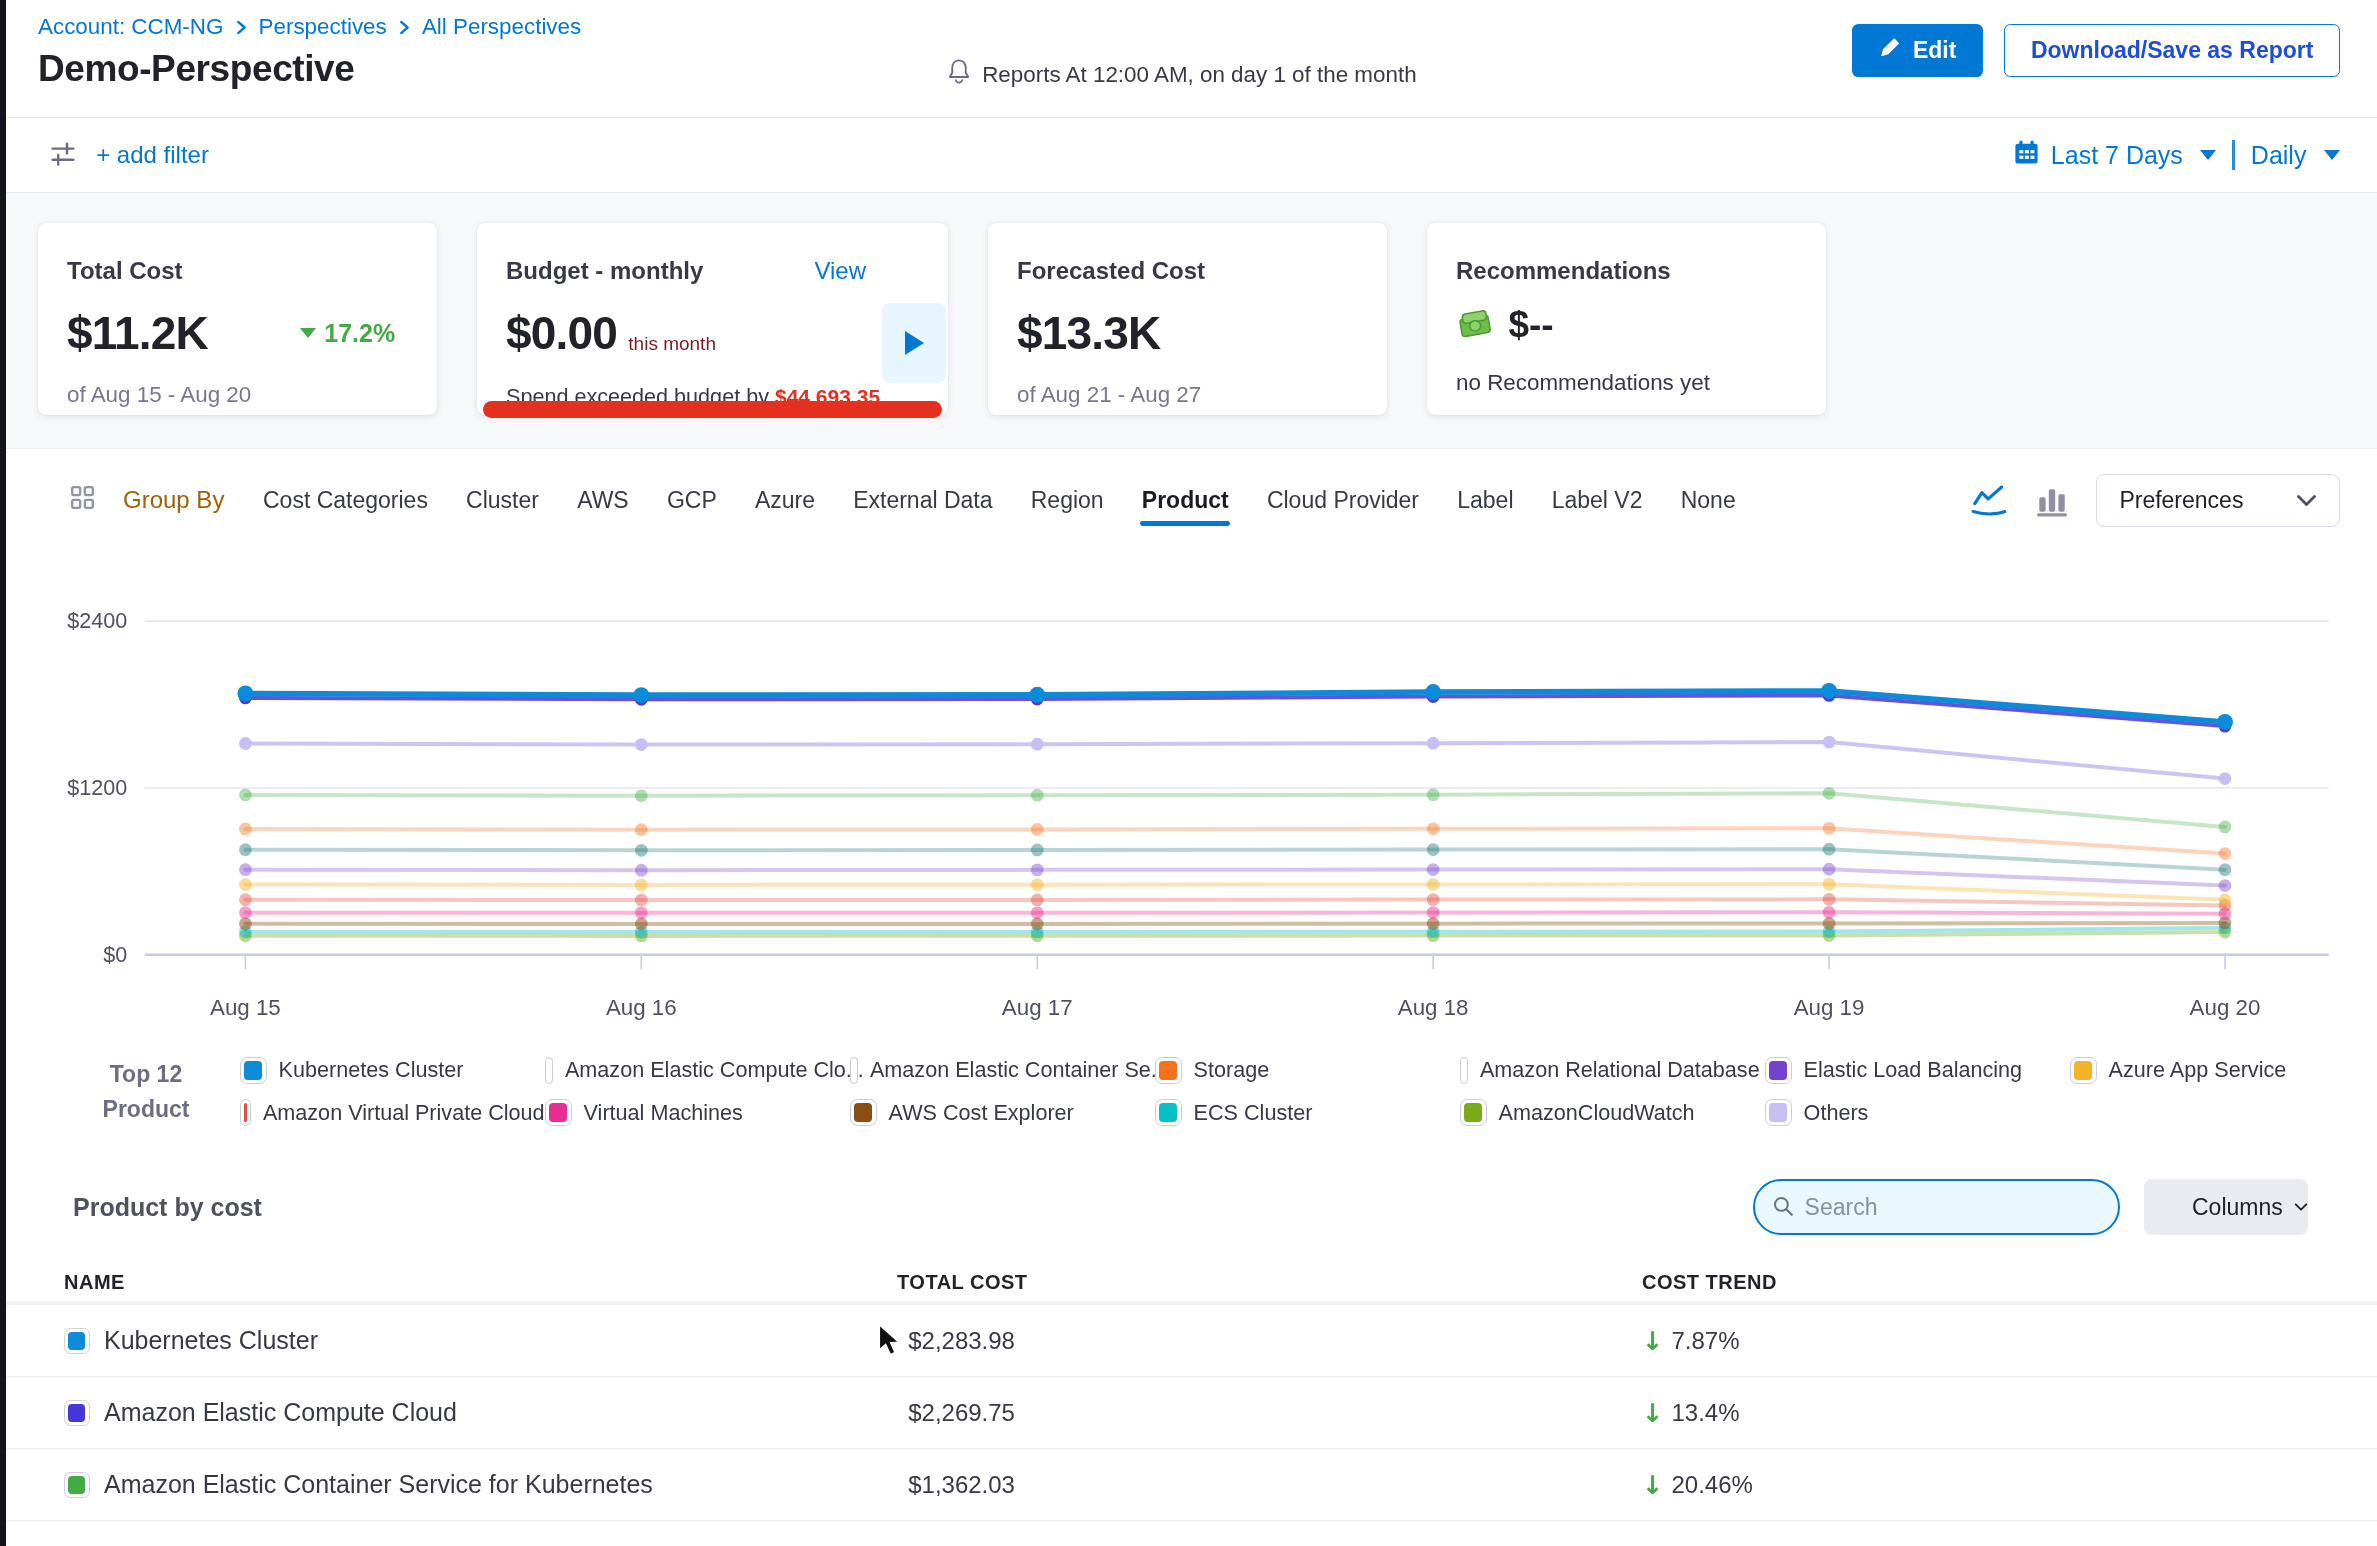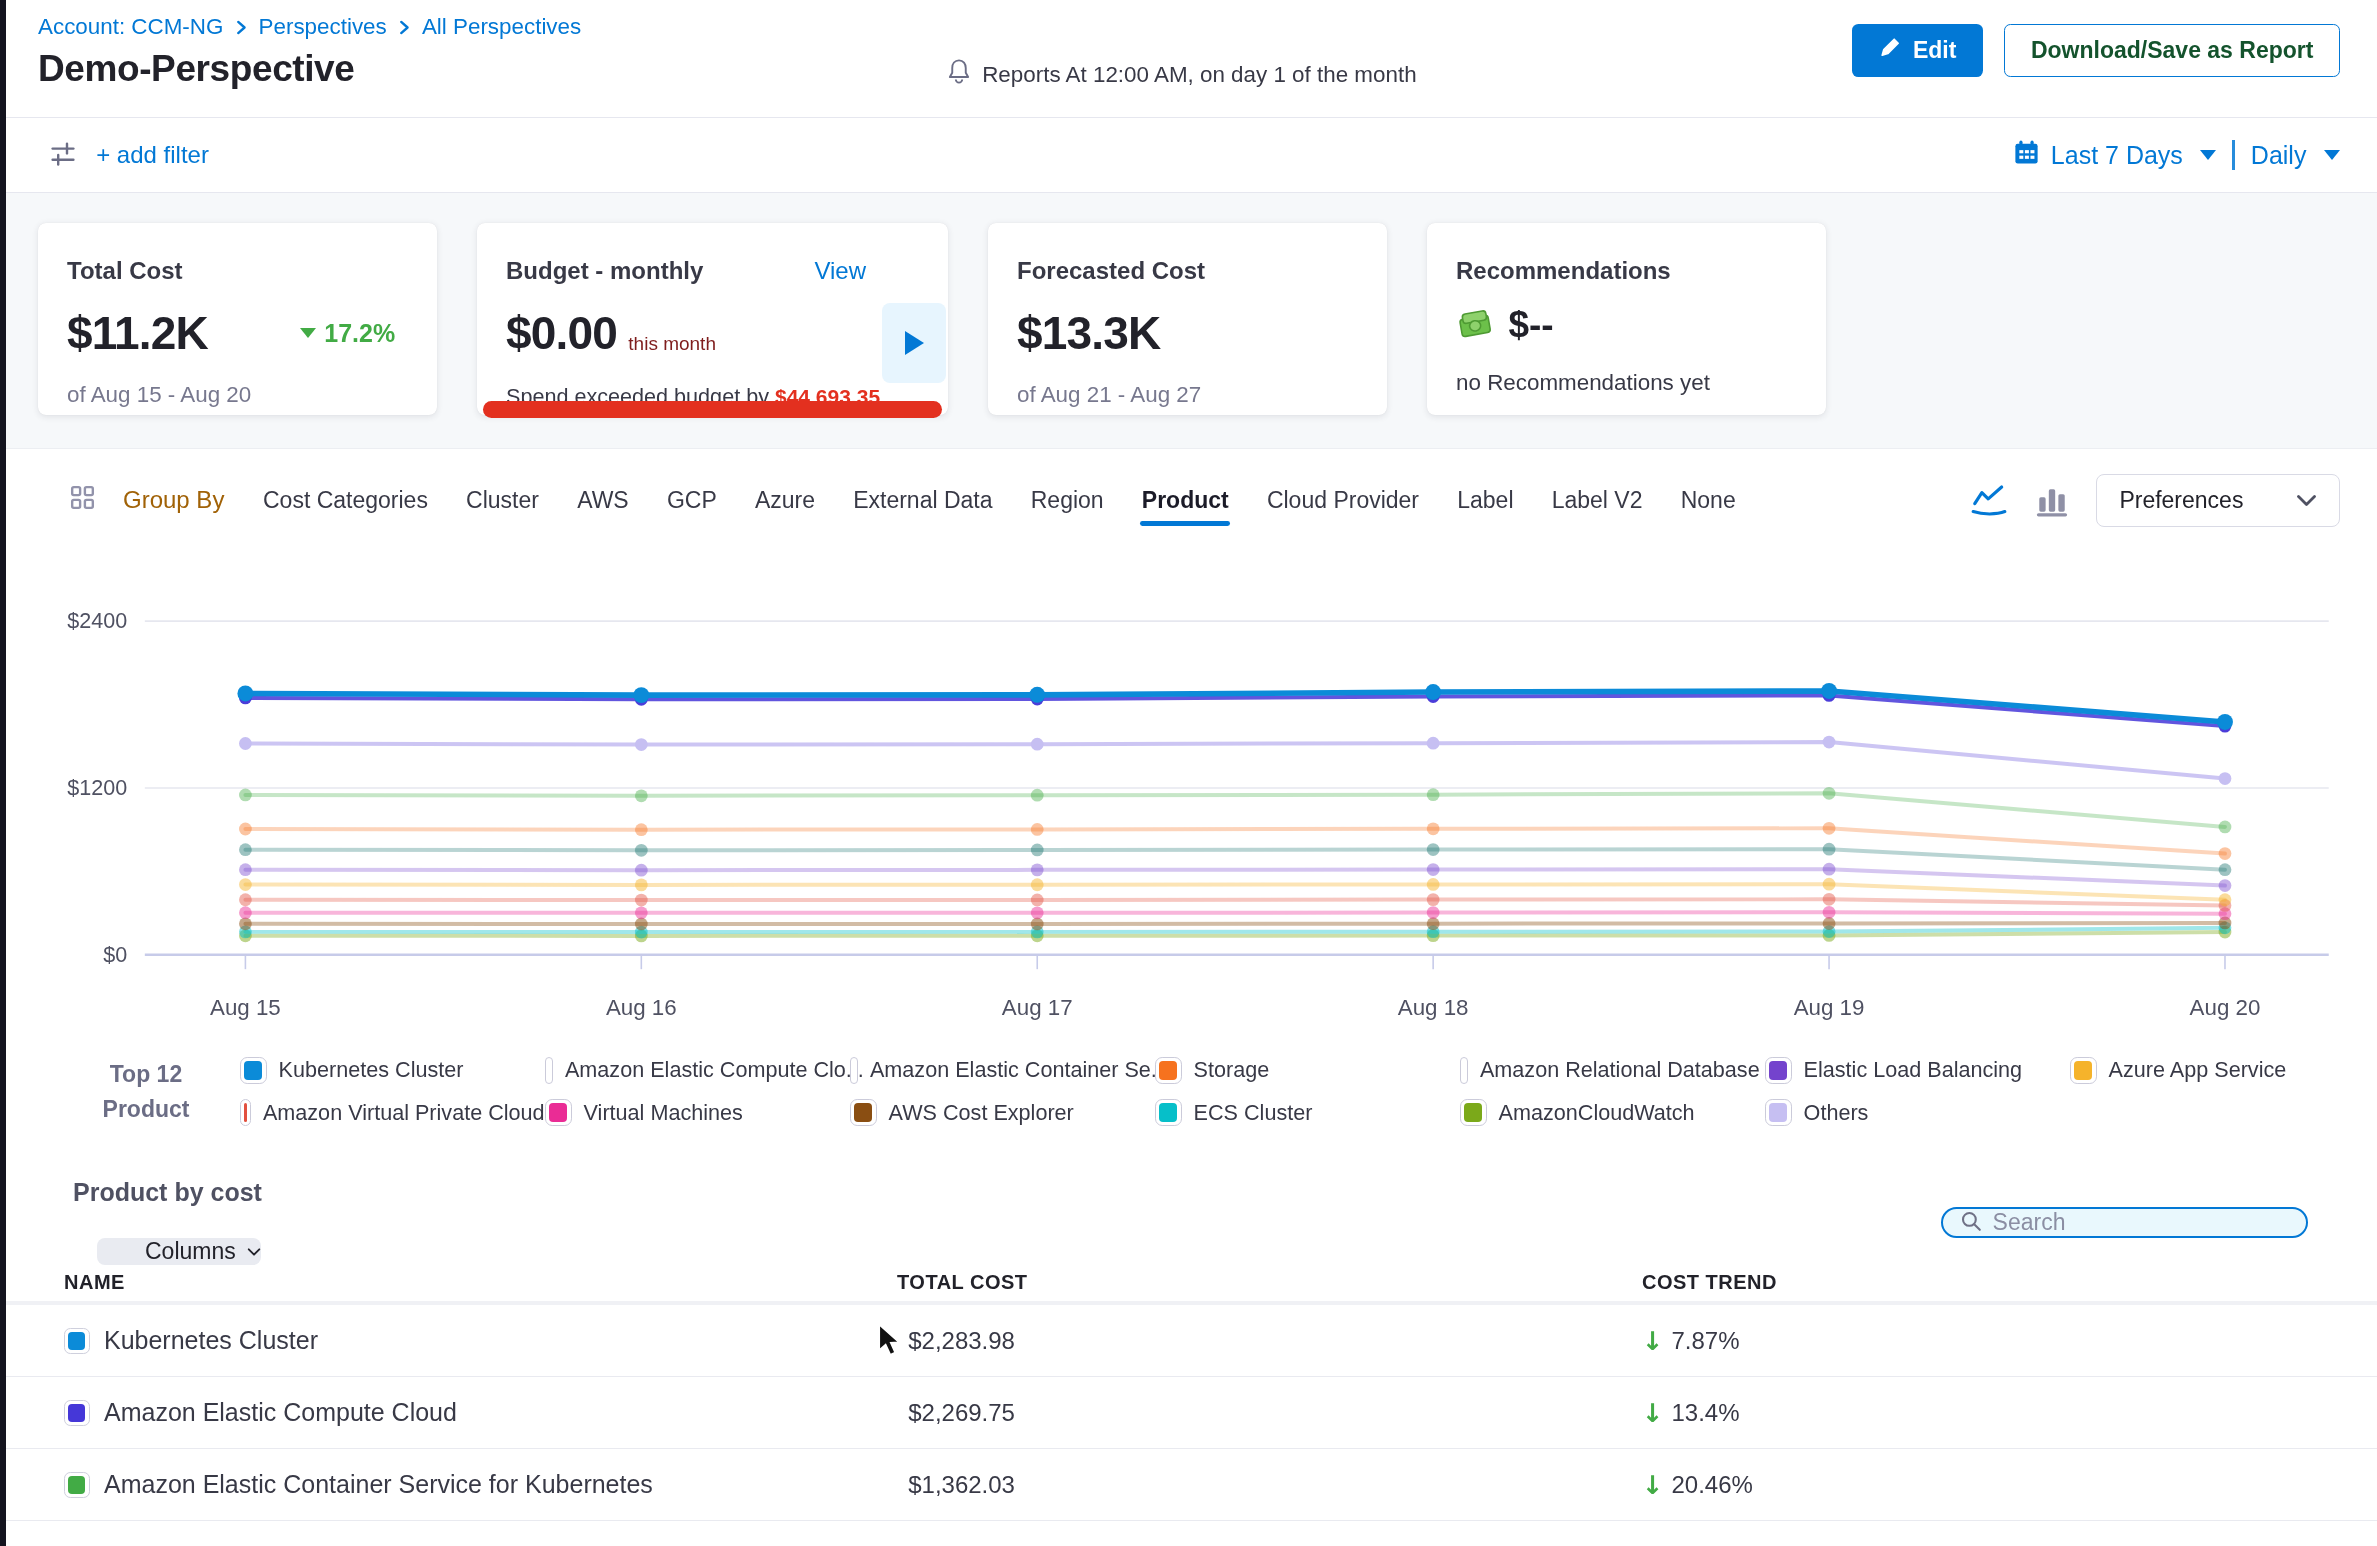--- a/index.html
+++ b/index.html
@@ -13,21 +13,21 @@
   .breadcrumb { position:absolute; left:38px; top:14.4px; display:flex; align-items:center; gap:11.2px;
     font-size:22.4px; font-weight:500; color:#0278d5; }
   .crumb { cursor:pointer; }
   .crumb-sep svg { display:block; }
   .page-title { position:absolute; left:38px; top:48px; font-size:37px; font-weight:700; color:#22222a; letter-spacing:-0.4px; }
   .reports { position:absolute; left:947px; top:58px; display:flex; align-items:center; gap:11.2px; font-size:22.4px; color:#383946; }
   .header-actions { position:absolute; right:37px; top:24px; display:flex; gap:21px; }
   .btn-edit { height:53px; padding:0 27px; background:#0278d5; border:none; border-radius:6.4px;
     color:#fff; font-size:23px; font-weight:700; display:flex; align-items:center; gap:11.2px; cursor:pointer; font-family:inherit; }
   .btn-download { height:53px; padding:0 25.6px; background:#fff; border:1.6px solid #0278d5; border-radius:6.4px;
-    color:#14532d; font-size:23px; font-weight:700; display:flex; align-items:center; cursor:pointer; font-family:inherit; }
+    color:#1d4ed8; font-size:23px; font-weight:700; display:flex; align-items:center; cursor:pointer; font-family:inherit; }
 
   
   .filterbar { position:relative; height:75px; background:#fff; border-bottom:1.6px solid #e6e7ef;
     display:flex; align-items:center; padding:0 37px 0 40px; }
   .sliders-btn { width:45px; height:45px; display:flex; align-items:center; justify-content:center; cursor:pointer; }
   .add-filter { margin-left:11.2px; font-size:24px; color:#0278d5; cursor:pointer; }
   .fb-right { margin-left:auto; display:flex; align-items:center; gap:16px; color:#0278d5; font-size:25px; font-weight:500; }
   .fb-item { display:flex; align-items:center; gap:11.2px; cursor:pointer; }
   .caret-down { width:0; height:0; border-left:8.8px solid transparent; border-right:8.8px solid transparent;
     border-top:10.4px solid #0278d5; margin-left:6.4px; }
@@ -79,21 +79,21 @@
   
   .legend-row { display:flex; padding-left:70px; margin-top:4.8px; }
   .legend-axis-label { width:152px; text-align:center; color:#6b6d85; font-size:23px; font-weight:600; line-height:35px; padding-top:1.6px; }
   .legend-grid { display:grid; grid-template-columns:repeat(7,305px); row-gap:12.8px; margin-left:17.6px; }
   .legend-item { display:flex; align-items:center; gap:12px; cursor:pointer; }
   .chip { width:27px; height:27px; border-radius:7.2px; border:1.6px solid #cbcbda; background:#fff; padding:3.2px; }
   .chip-fill { width:100%; height:100%; border-radius:4px; }
   .legend-label { font-size:21.6px; color:#383946; white-space:nowrap; }
 
   
-  .table-toolbar { display:flex; align-items:flex-start; margin-top:51px; padding:0 69px 0 73px; height:58px;flex-direction:column; }
+  .table-toolbar { display:flex; align-items:center; margin-top:51px; padding:0 69px 0 73px; height:58px; }
   .section-title { font-size:25px; font-weight:600; color:#4f5162; }
   .search-box { margin-left:auto; width:367px; height:56px; border:2.4px solid #0278d5; border-radius:28px;
     background:#e9f8fd; display:flex; align-items:center; padding:0 16px; }
   .search-box input { flex:1; border:none; outline:none; background:transparent; font-size:23px; color:#22222a;
     font-family:inherit; margin-left:9.6px; }
   .search-box input::placeholder { color:#8b8ea3; }
   .columns-btn { margin-left:24px; width:164px; height:56px; background:#e9ebf1; border:none; border-radius:8px;
     display:flex; align-items:center; justify-content:center; gap:11.2px; font-size:23px; color:#22222a;
     cursor:pointer; font-family:inherit;padding-left:48px; }
 

